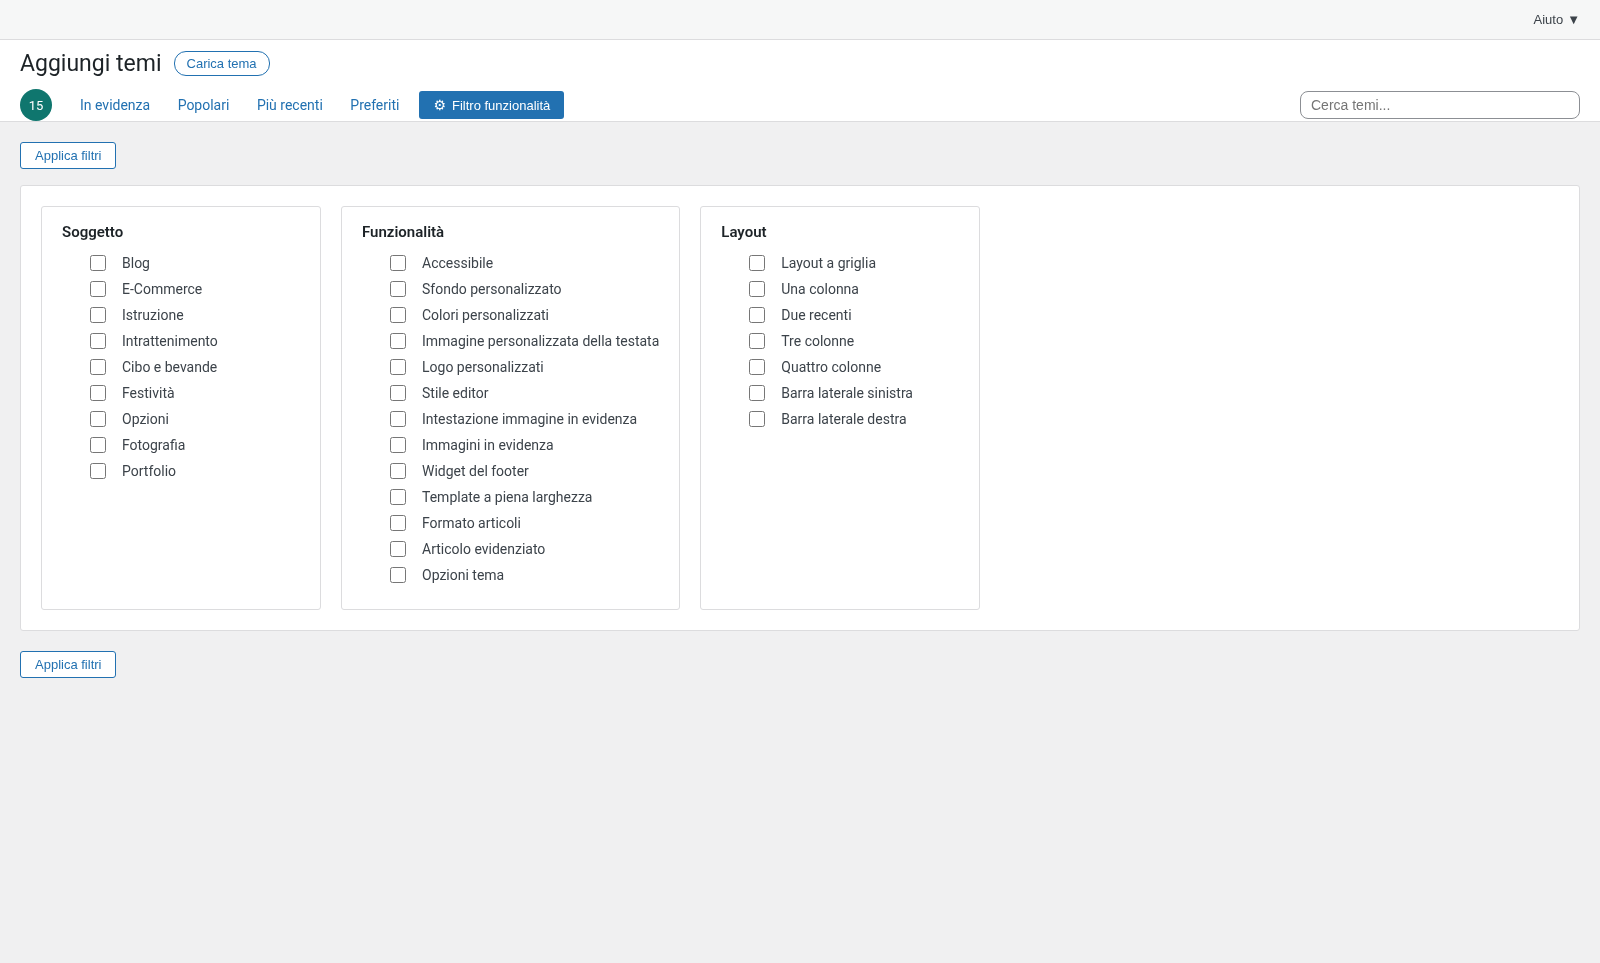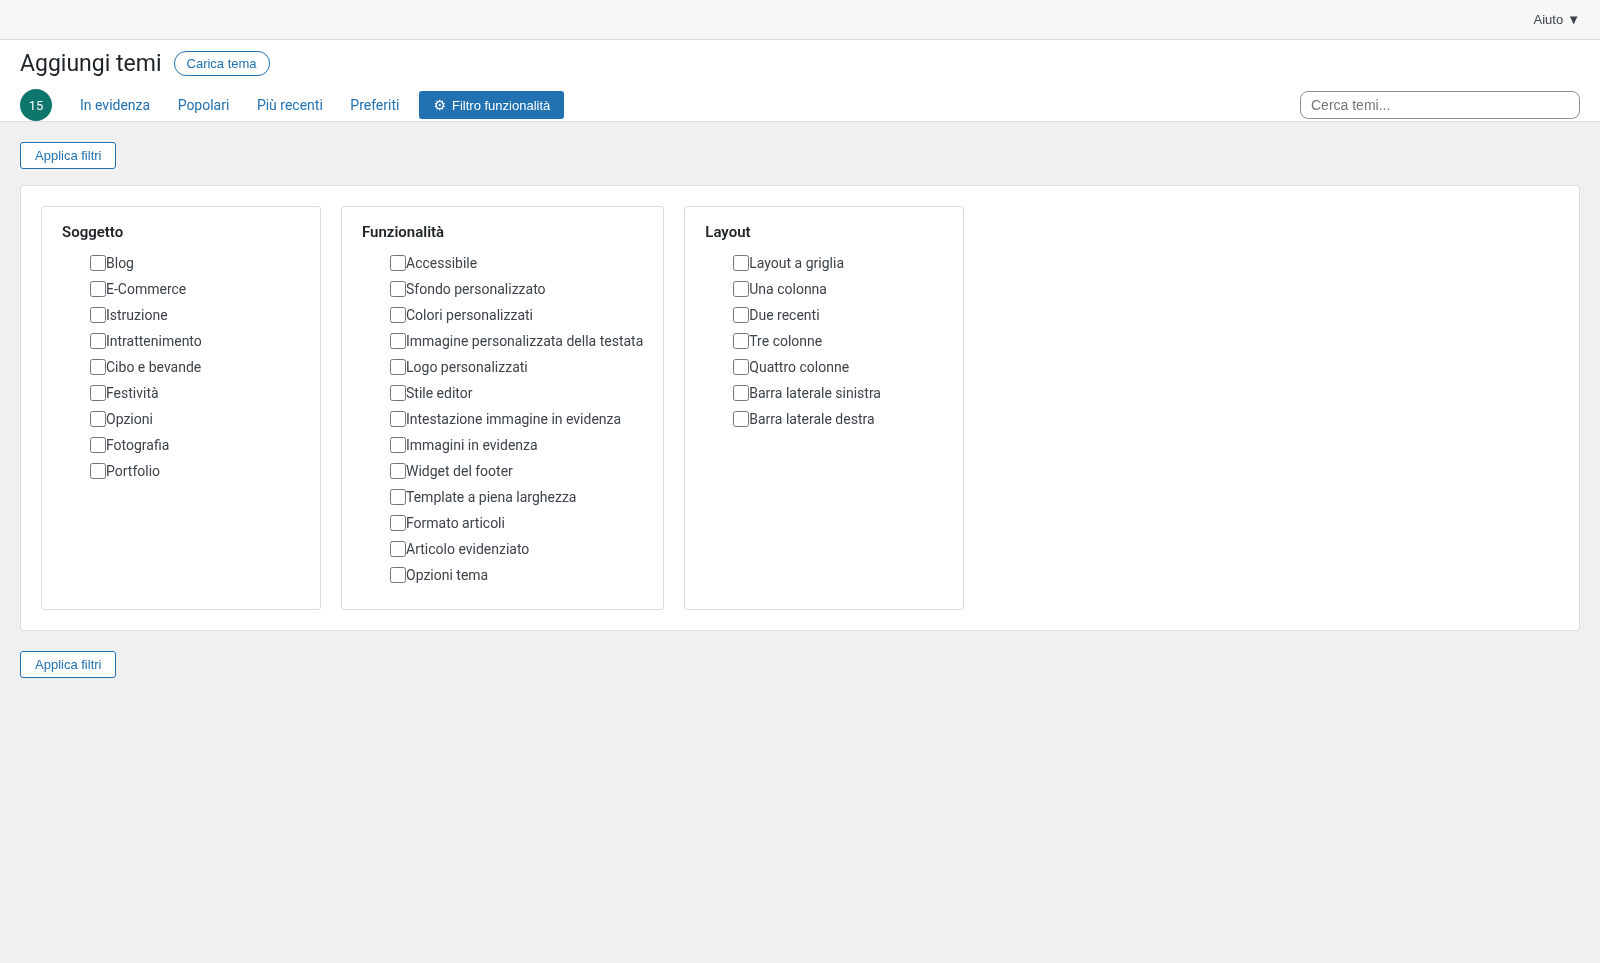--- a/index.html
+++ b/index.html
@@ -156,21 +156,21 @@
     .filter-section-title {
       font-size: 15px;
       font-weight: 600;
       color: #1d2327;
       margin-bottom: 14px;
     }
 
     .checkbox-item {
       display: flex;
       align-items: center;
-      gap: 0;
+      gap: 16px;
       margin-bottom: 10px;
       cursor: pointer;
       padding-left: 28px;
     }
 
     .checkbox-item input[type="checkbox"] {
       width: 16px;
       height: 16px;
       cursor: pointer;
       accent-color: #2271b1;

